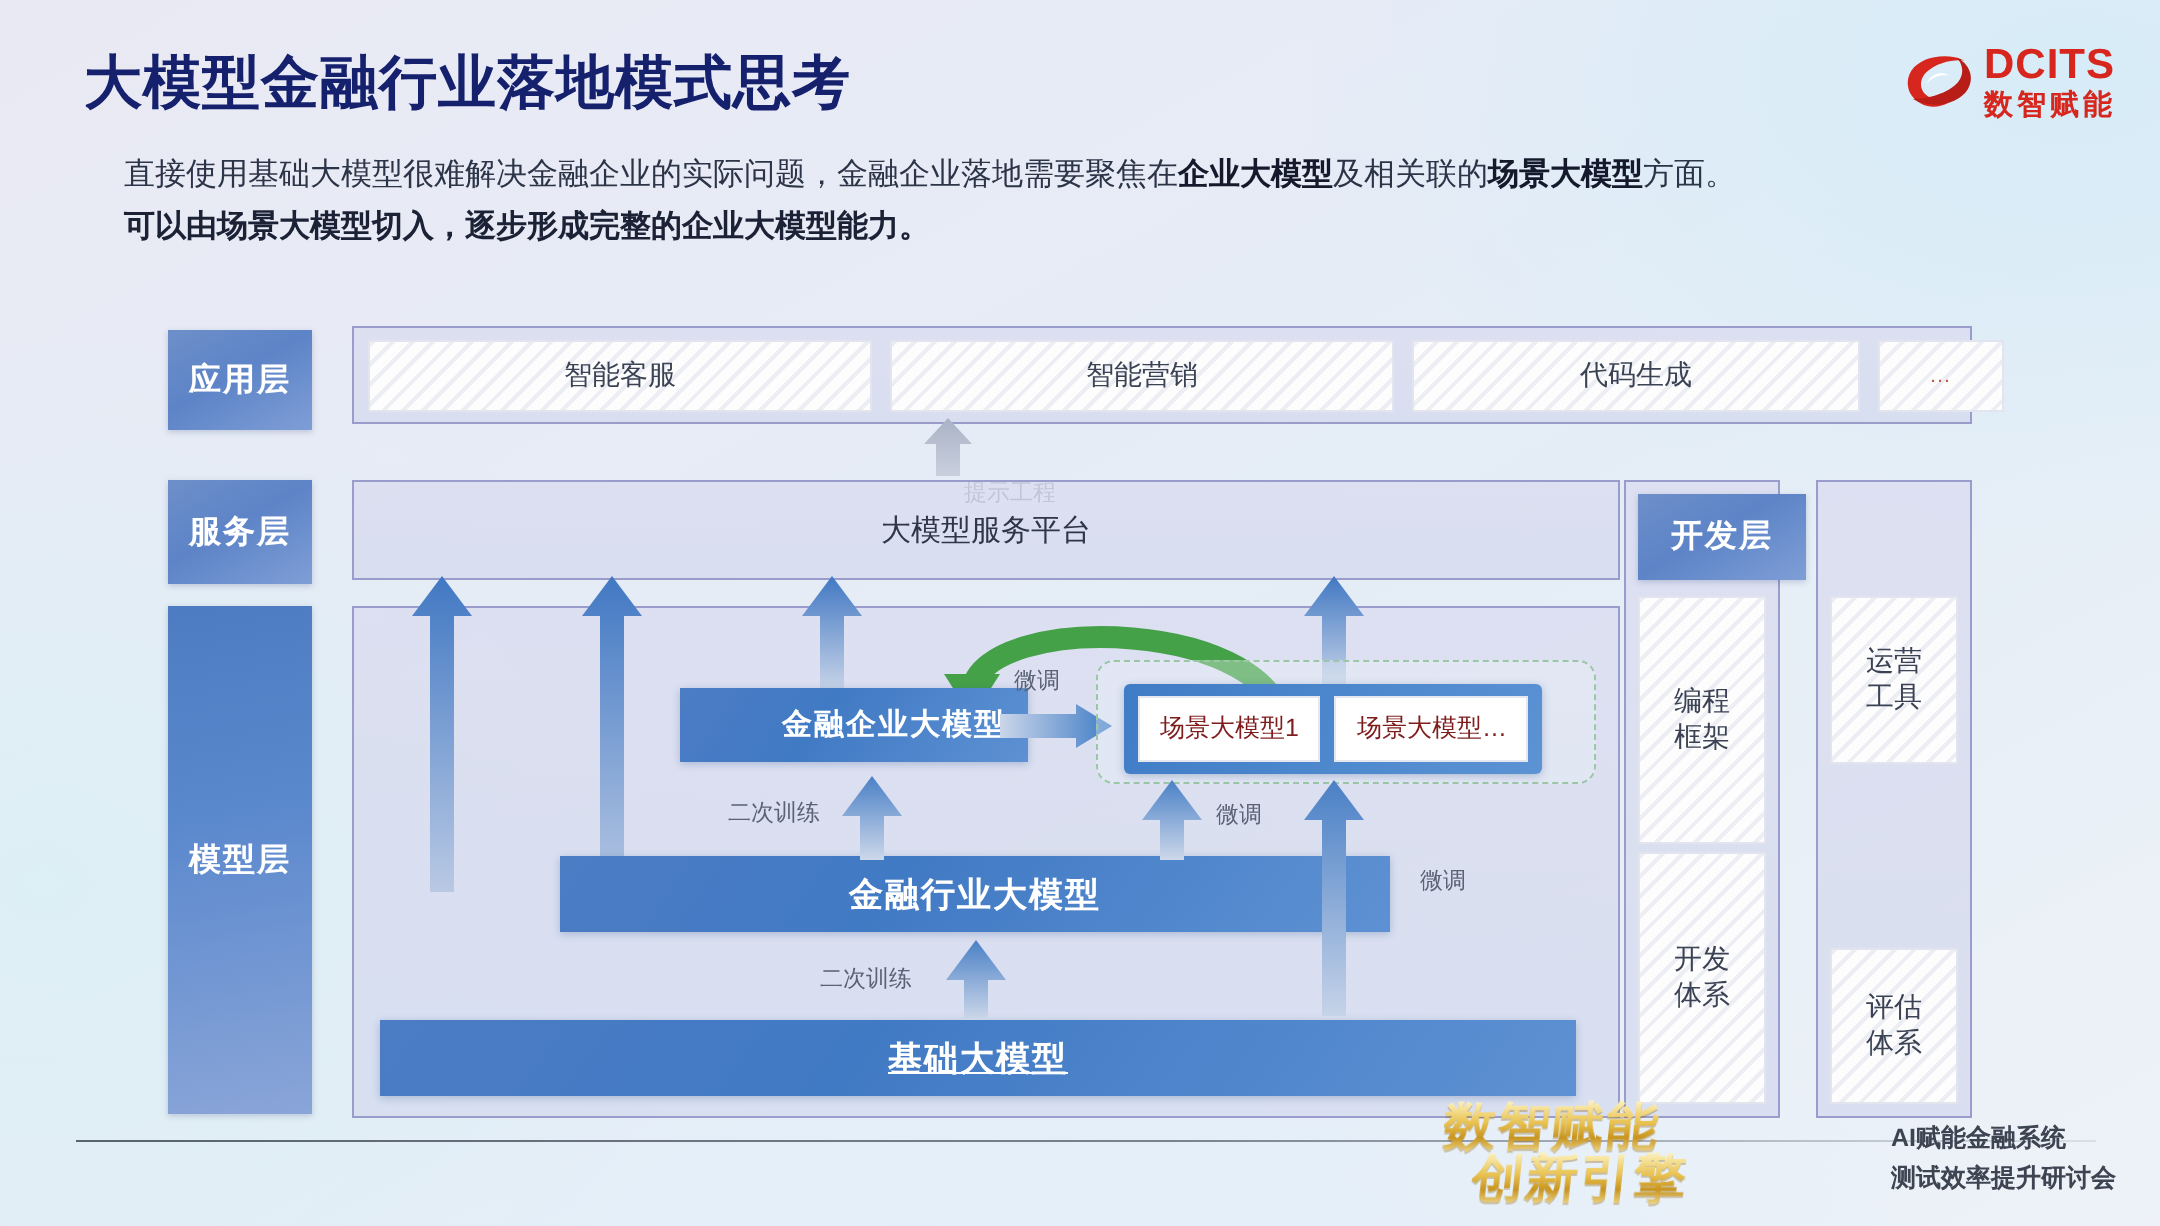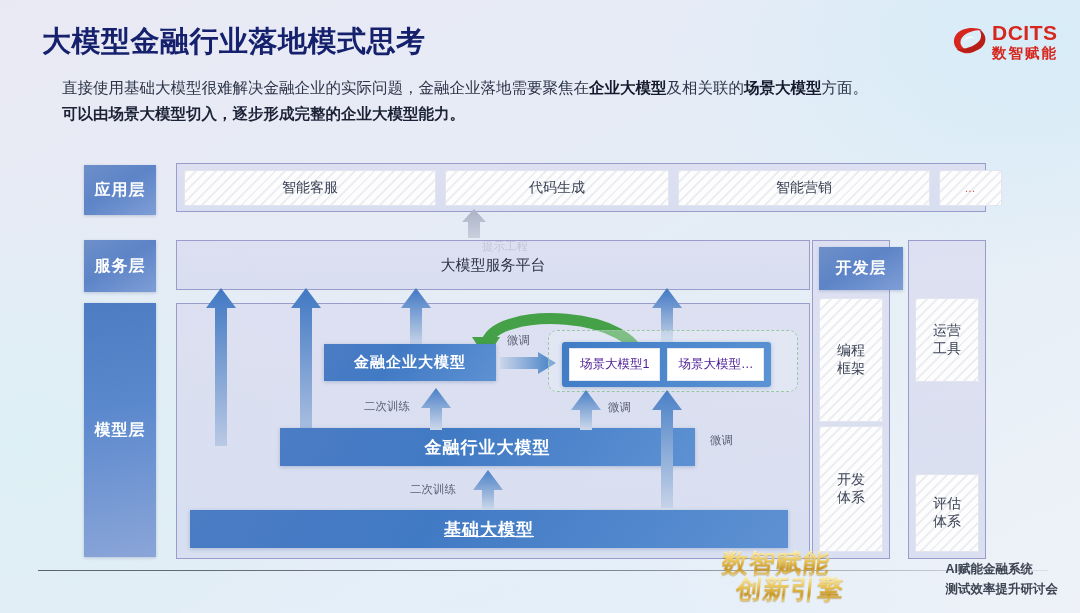--- a/index.html
+++ b/index.html
@@ -68,21 +68,21 @@
     position:absolute;border:1.3px dashed #9cc7a6;border-radius:9px;
     background:rgba(237,243,250,.35);
   }
   .scene-box{
     position:absolute;display:flex;align-items:center;gap:7px;padding:6px 7px;
     background:linear-gradient(120deg,#3f7cc6,#5b93d4);border-radius:3px;
     box-shadow:0 1px 4px rgba(45,80,140,.3);
   }
   .scene-item{
     background:#ffffff;border:1px solid #e4e7ef;
-    font-size:12.5px;color:#4c1d95;padding:7px 10px;white-space:nowrap;
+    font-size:12.5px;color:#7f1d1d;padding:7px 10px;white-space:nowrap;
     display:flex;align-items:center;justify-content:center;
   }
 
   
   .divider{position:absolute;left:38px;top:570px;width:1010px;height:1px;
     background:linear-gradient(90deg,#5a6270,#7b8290 55%,rgba(160,168,180,.25));}
   .fx-wrap{position:absolute;right:236px;bottom:10px;text-align:left;line-height:1.02;}
   .fx{
     font-size:26px;font-weight:bold;letter-spacing:1px;
     background:linear-gradient(180deg,#fdf3c2 0%,#e9c24f 42%,#c8941f 70%,#f2dd93 100%);
@@ -122,22 +122,22 @@
   </div>
 
   <div class="layer-tag" style="left:84px;top:165px;width:72px;height:50px;">应用层</div>
   <div class="layer-tag" style="left:84px;top:240px;width:72px;height:52px;">服务层</div>
   <div class="layer-tag" style="left:84px;top:303px;width:72px;height:254px;
        background:linear-gradient(170deg,#4e7cc2 0%,#5a88cd 40%,#8aa5d8 100%);">模型层</div>
 
   <div class="panel" style="left:176px;top:163px;width:808px;height:47px;">
     <div style="position:absolute;left:7px;top:6px;display:flex;gap:9px;">
       <div class="hatch" style="width:250px;height:34px;">智能客服</div>
+      <div class="hatch" style="width:250px;height:34px;">智能营销</div>
       <div class="hatch" style="width:222px;height:34px;">代码生成</div>
-      <div class="hatch" style="width:250px;height:34px;">智能营销</div>
       <div class="hatch" style="width:61px;height:34px;color:#c25b4e;font-size:11px;letter-spacing:1px;">…</div>
     </div>
   </div>
 
   <svg class="uparrow" style="left:461px;top:208px;" width="26" height="30" viewBox="0 0 26 30">
     <defs>
         <linearGradient id="gGray" x1="0" y1="1" x2="0" y2="0">
       <stop offset="0" stop-color="#c9cfdd"></stop>
           <stop offset="1" stop-color="#aab3c6"></stop>
         </linearGradient>
@@ -187,21 +187,21 @@
         </linearGradient>
       </defs>
     <path d="M16 2 L31 22 L22 22 L22 60 L10 60 L10 22 L1 22 Z" fill="url(#gB4)"></path>
   </svg>
 
   <svg style="position:absolute;left:452px;top:293px;" width="210" height="80" viewBox="0 0 210 80">
     <path d="M190 74 C 190 16, 40 12, 34 52" fill="none" stroke="#44a148" stroke-width="11" stroke-linecap="butt"></path>
     <path d="M20 44 L48 44 L34 66 Z" fill="#44a148"></path>
   </svg>
 
-  <div class="solid-bar" style="left:324px;top:344px;width:172px;height:37px;font-size:15px;">金融企业大模型</div>
+  <div class="solid-bar" style="left:340px;top:344px;width:134px;height:37px;font-size:15px;padding-left:40px;">金融企业大模型</div>
 
   <svg class="flatarrow" style="left:500px;top:352px;" width="56" height="22" viewBox="0 0 56 22">
     <defs>
         <linearGradient id="gH" x1="0" y1="0" x2="1" y2="0">
       <stop offset="0" stop-color="#cbd6e9"></stop>
           <stop offset="1" stop-color="#3f7cc6"></stop>
         </linearGradient>
       </defs>
     <path d="M0 5 L38 5 L38 0 L56 11 L38 22 L38 17 L0 17 Z" fill="url(#gH)"></path>
   </svg>

